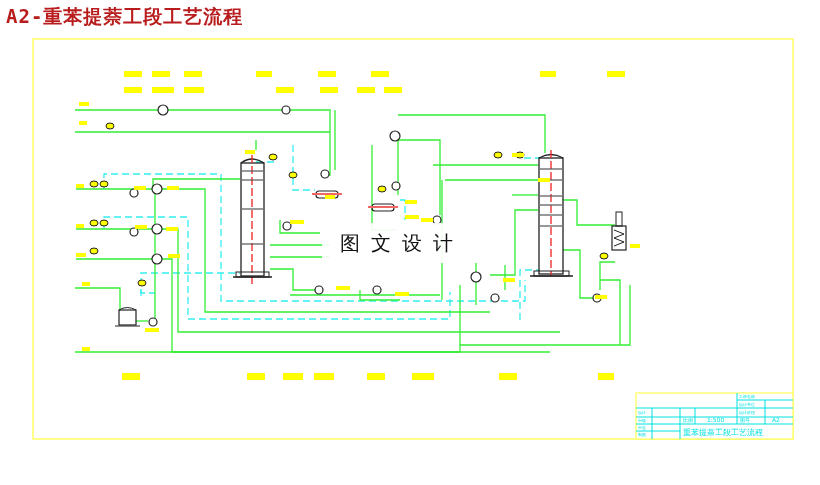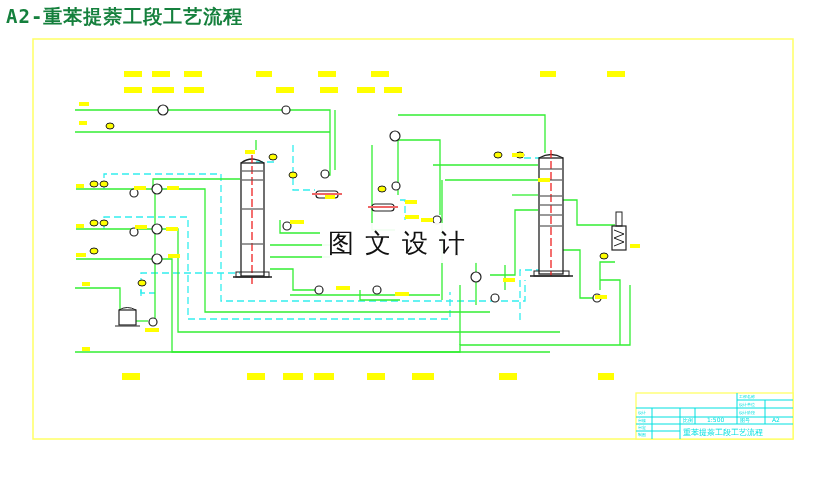--- a/index.html
+++ b/index.html
@@ -1,19 +1,19 @@
 <!DOCTYPE html>
 <html><head>
 <meta charset="utf-8">
 <style>
   html, body { margin: 0; padding: 0; background: #ffffff; }
   body { width: 820px; height: 485px; position: relative; overflow: hidden; font-family: "DejaVu Sans", sans-serif; }
-  .title { position: absolute; left: 6px; top: 4px; font-size: 19px; font-weight: bold; color: #15803d; letter-spacing: 1px; font-family: "DejaVu Sans Mono", monospace; white-space: nowrap; }
+  .title { position: absolute; left: 6px; top: 4px; font-size: 19px; font-weight: bold; color: #b91c1c; letter-spacing: 1px; font-family: "DejaVu Sans Mono", monospace; white-space: nowrap; }
   svg.main { position: absolute; left: 0; top: 0; }
-  .watermark { position: absolute; left: 322px; top: 223px; width: 160px; height: 40px; background: rgba(255,255,255,0.92); font-family: "DejaVu Serif", serif; font-size: 26px; color: #111; letter-spacing: 11px; text-align: center; line-height: 40px; }
+  .watermark { position: absolute; left: 322px; top: 223px; width: 160px; height: 40px; background: rgba(255,255,255,0.92); font-family: "DejaVu Serif", serif; font-size: 20px; color: #111; letter-spacing: 11px; text-align: center; line-height: 40px; }
   .tb-text { font-family: "DejaVu Sans", sans-serif; fill: #00e0e0; }
 </style>
 </head>
 <body>
 
 <div class="title">A2-重苯提萘工段工艺流程</div>
 
 <svg class="main" width="820" height="485" viewBox="0 0 820 485">
 
   <rect x="33" y="39" width="760" height="400" fill="none" stroke="#ffff66" stroke-width="1.5"></rect>

